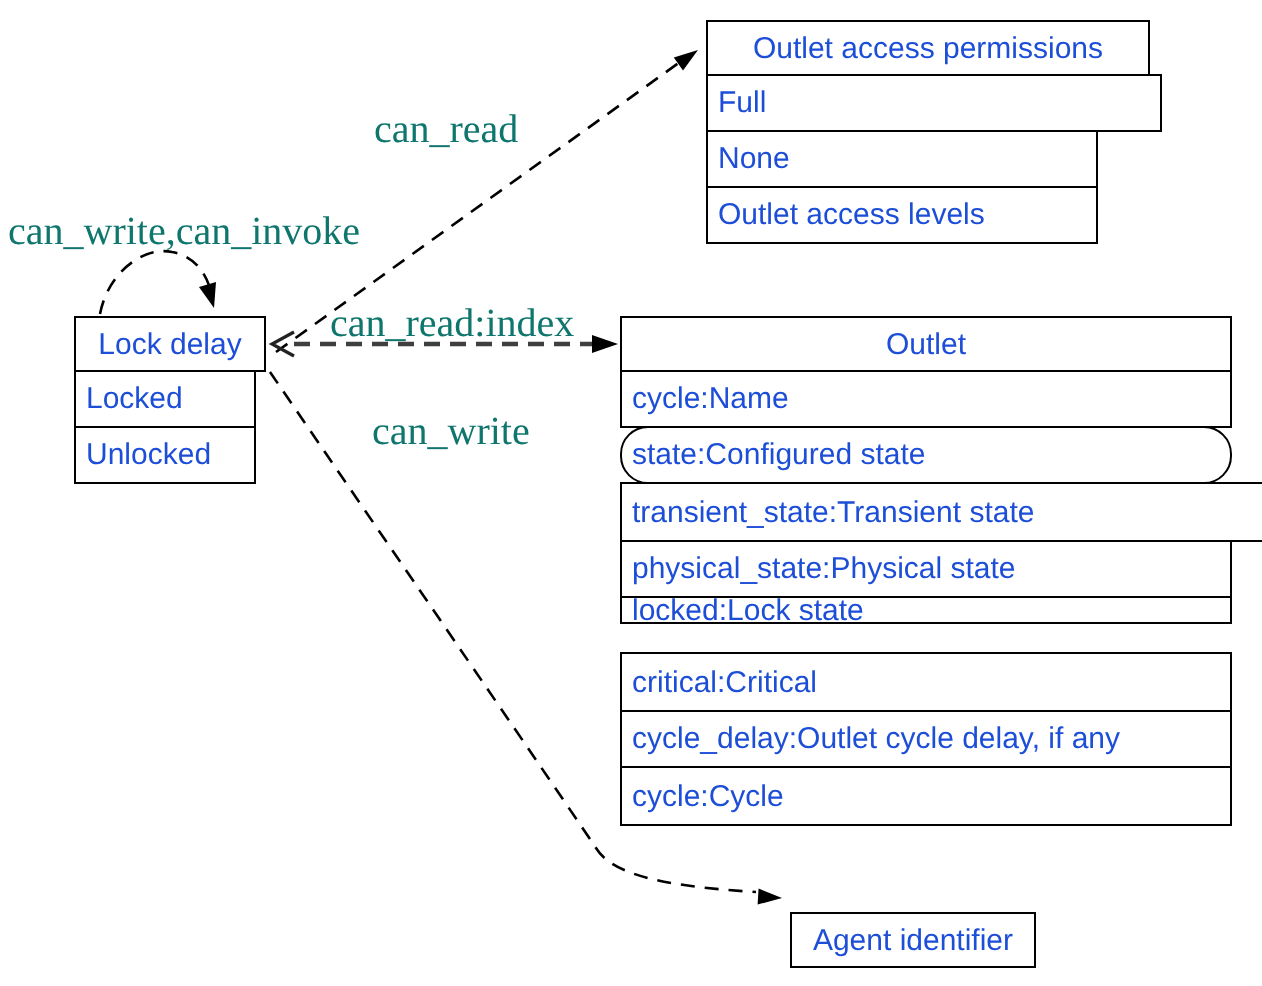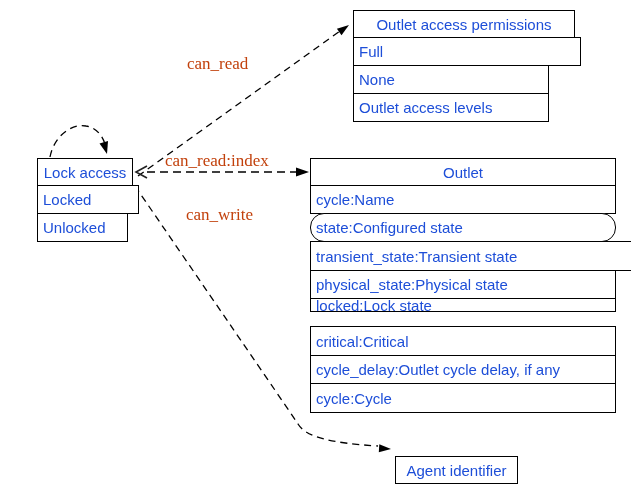--- a/index.html
+++ b/index.html
@@ -21,22 +21,22 @@
     font-size:15px;
     color:#1d4ed8;
     white-space:nowrap;
     line-height:1;
   }
   .node-title{justify-content:center;padding:0 4px;}
   .node-row{justify-content:flex-start;padding:0 0 0 5px;}
   .edge-label{
     position:absolute;
     font-family:"Liberation Serif",serif;
-    font-size:17px;
-    color:#c2410c;
+    font-size:20px;
+    color:#0f766e;
     white-space:nowrap;
     line-height:1;
   }
 </style>
 </head>
 <body>
 
 <div id="canvas">
 
   <svg id="edge-layer" viewBox="0 0 631 493" xmlns="http://www.w3.org/2000/svg">
@@ -48,38 +48,39 @@
     <polygon points="349,25 341.5,35.3 336.9,28.7" fill="#000"></polygon>
 
     <path d="M 147,172 L 297,172" fill="none" stroke="#3f3f3f" stroke-width="2.2" stroke-dasharray="8,5"></path>
     <path d="M 147,166 L 136,172 L 147,178" fill="none" stroke="#222" stroke-width="1.6"></path>
     <polygon points="309,172 296,167.5 296,176.5" fill="#000"></polygon>
 
     <path d="M 135,186 C 196,275 284,403 298,424 C 306,437 330,443 378,446" fill="none" stroke="#000" stroke-width="1.3" stroke-dasharray="7,5"></path>
     <polygon points="391,449 378.8,452.3 379.3,444.3" fill="#000"></polygon>
   </svg>
 
-  <div class="node-box node-title" style="left:37px;top:158px;width:96px;height:28px;">Lock access</div>
-  <div class="node-box node-row" style="left:37px;top:185px;width:102px;height:29px;">Locked</div>
+  <div class="node-box node-title" style="left:37px;top:158px;width:96px;height:28px;">Lock delay</div>
+  <div class="node-box node-row" style="left:37px;top:185px;width:91px;height:29px;">Locked</div>
   <div class="node-box node-row" style="left:37px;top:213px;width:91px;height:29px;">Unlocked</div>
 
   <div class="node-box node-title" style="left:353px;top:10px;width:222px;height:28px;">Outlet access permissions</div>
   <div class="node-box node-row" style="left:353px;top:37px;width:228px;height:29px;">Full</div>
   <div class="node-box node-row" style="left:353px;top:65px;width:196px;height:29px;">None</div>
   <div class="node-box node-row" style="left:353px;top:93px;width:196px;height:29px;">Outlet access levels</div>
 
   <div class="node-box node-title" style="left:310px;top:158px;width:306px;height:28px;">Outlet</div>
   <div class="node-box node-row" style="left:310px;top:185px;width:306px;height:29px;">cycle:Name</div>
   <div class="node-box node-row" style="left:310px;top:213px;width:306px;height:29px;border-radius:14px;">state:Configured state</div>
   <div class="node-box node-row" style="left:310px;top:241px;width:361px;height:30px;">transient_state:Transient state</div>
   <div class="node-box node-row" style="left:310px;top:270px;width:306px;height:29px;">physical_state:Physical state</div>
   <div class="node-box node-row" style="left:310px;top:298px;width:306px;height:14px;">locked:Lock state</div>
   <div class="node-box node-row" style="left:310px;top:355px;width:306px;height:29px;">cycle_delay:Outlet cycle delay, if any</div>
   <div class="node-box node-row" style="left:310px;top:326px;width:306px;height:30px;">critical:Critical</div>
   <div class="node-box node-row" style="left:310px;top:383px;width:306px;height:30px;">cycle:Cycle</div>
 
   <div class="node-box node-title" style="left:395px;top:456px;width:123px;height:28px;">Agent identifier</div>
 
+  <div class="edge-label" style="left:4px;top:106px;">can_write,can_invoke</div>
   <div class="edge-label" style="left:187px;top:55px;">can_read</div>
   <div class="edge-label" style="left:165px;top:152px;">can_read:index</div>
   <div class="edge-label" style="left:186px;top:206px;">can_write</div>
 
 </div>
 
 </body></html>

